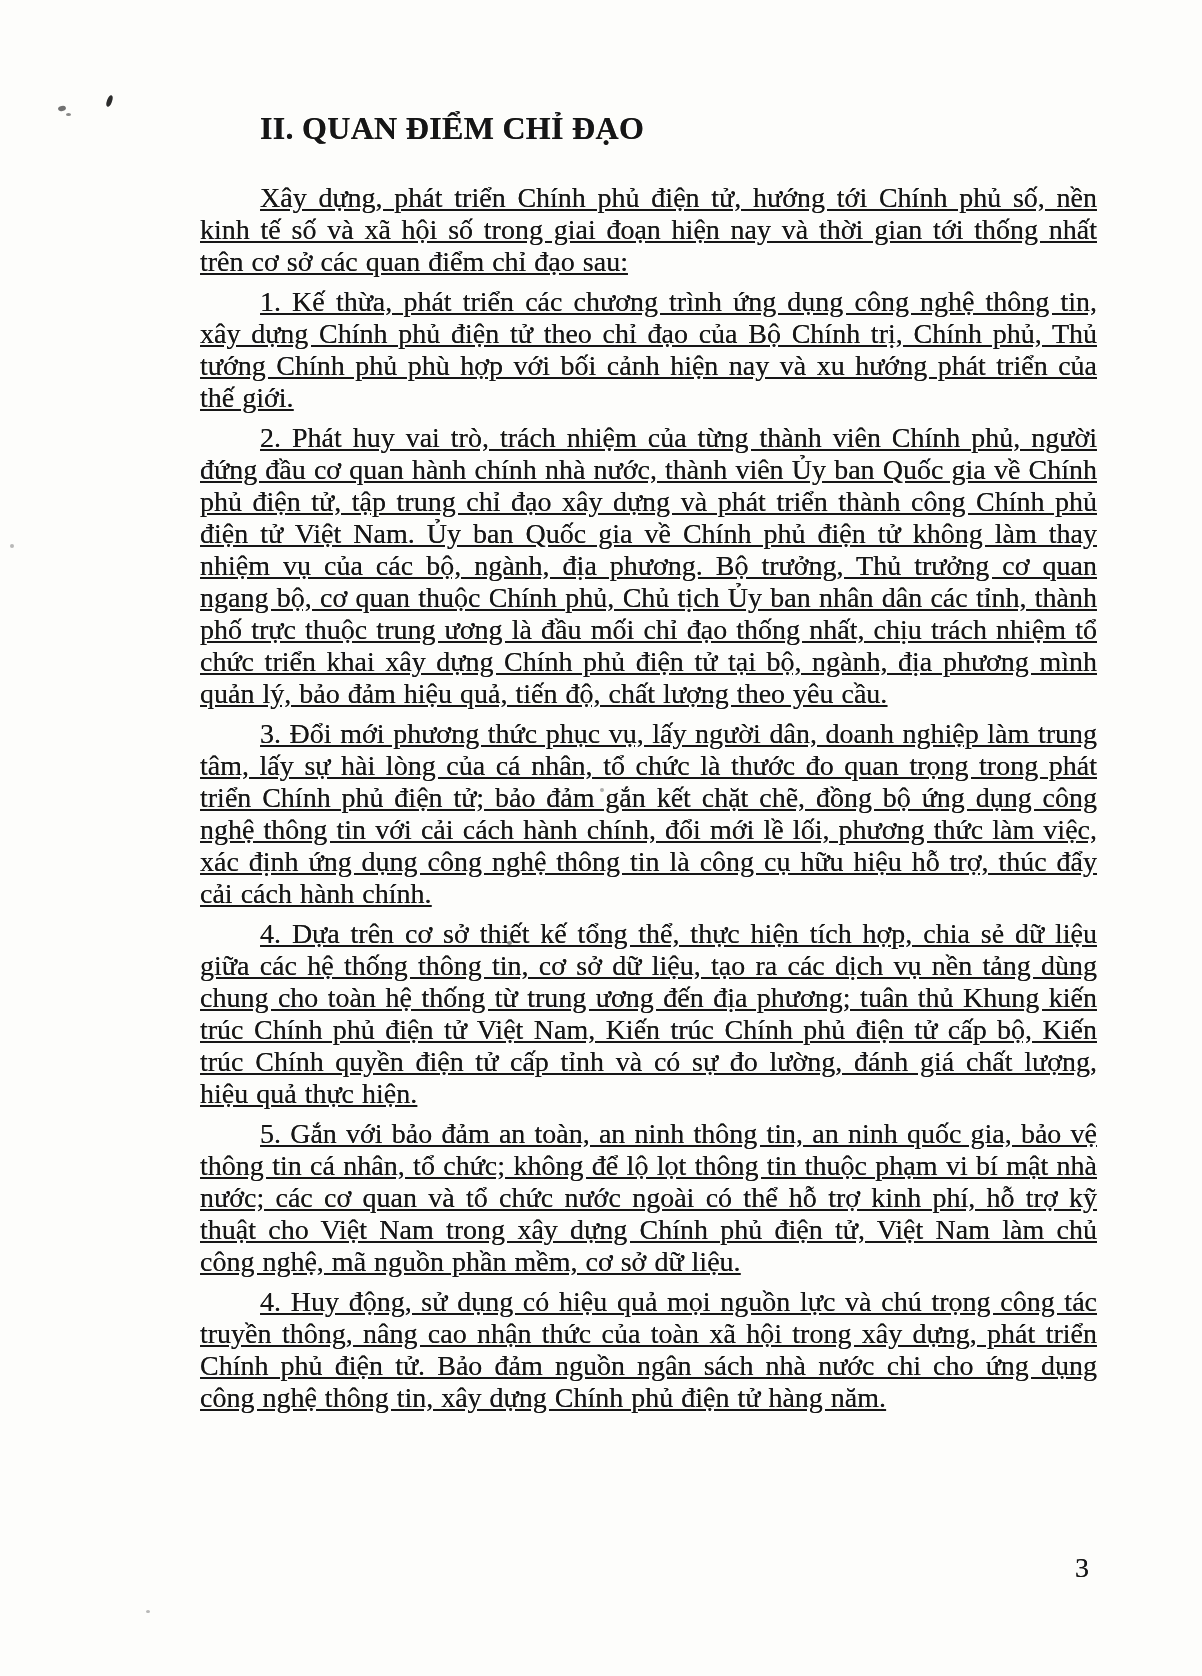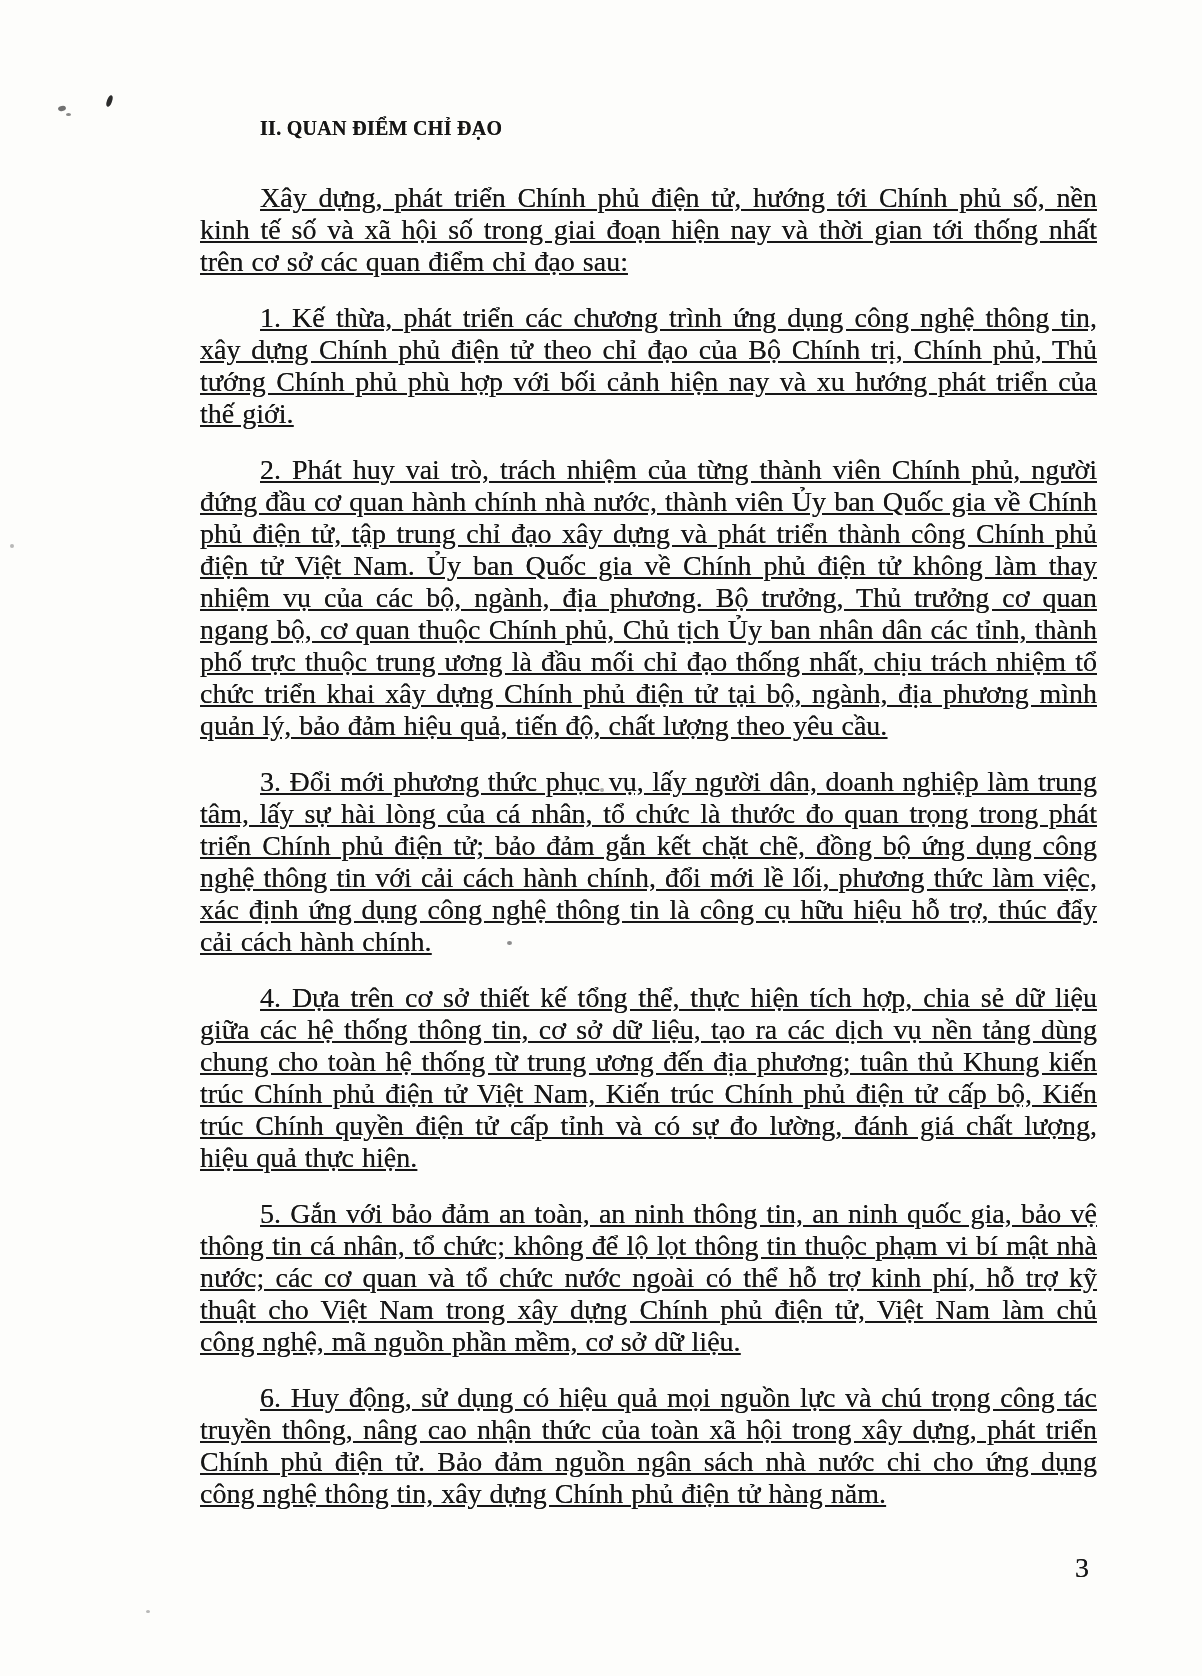--- a/index.html
+++ b/index.html
@@ -21,35 +21,35 @@
     position: absolute;
     left: 200px;
     top: 112px;
     width: 897px;
     font-size: 28px;
     line-height: 32px;
     text-align: justify;
     text-shadow: 0 0 0.6px rgba(10,10,10,0.75); 
   }
   .heading {
-    font-size: 20px;
+    font-size: 32px;
     font-weight: bold;
     margin: 0 0 38px 0;
     text-indent: 60px;
     text-align: left;
     letter-spacing: 0.3px;
   }
   .para {
     margin: 0;
     text-indent: 60px;
     word-spacing: 1px;
     text-decoration: underline;
   }
   .para + .para {
-    margin-top: 24px;
+    margin-top: 8px;
   }
   .page-number {
     position: absolute;
     left: 1062px;
     top: 1552px;
     width: 40px;
     font-size: 28px;
     line-height: 32px;
     text-align: center;
     text-shadow: 0 0 0.6px rgba(10,10,10,0.75);
@@ -81,21 +81,21 @@
     <p class="para">1. Kế thừa, phát triển các chương trình ứng dụng công nghệ thông tin, xây dựng Chính phủ điện tử theo chỉ đạo của Bộ Chính trị, Chính phủ, Thủ tướng Chính phủ phù hợp với bối cảnh hiện nay và xu hướng phát triển của thế giới.</p>
 
     <p class="para">2. Phát huy vai trò, trách nhiệm của từng thành viên Chính phủ, người đứng đầu cơ quan hành chính nhà nước, thành viên Ủy ban Quốc gia về Chính phủ điện tử, tập trung chỉ đạo xây dựng và phát triển thành công Chính phủ điện tử Việt Nam. Ủy ban Quốc gia về Chính phủ điện tử không làm thay nhiệm vụ của các bộ, ngành, địa phương. Bộ trưởng, Thủ trưởng cơ quan ngang bộ, cơ quan thuộc Chính phủ, Chủ tịch Ủy ban nhân dân các tỉnh, thành phố trực thuộc trung ương là đầu mối chỉ đạo thống nhất, chịu trách nhiệm tổ chức triển khai xây dựng Chính phủ điện tử tại bộ, ngành, địa phương mình quản lý, bảo đảm hiệu quả, tiến độ, chất lượng theo yêu cầu.</p>
 
     <p class="para">3. Đổi mới phương thức phục vụ, lấy người dân, doanh nghiệp làm trung tâm, lấy sự hài lòng của cá nhân, tổ chức là thước đo quan trọng trong phát triển Chính phủ điện tử; bảo đảm gắn kết chặt chẽ, đồng bộ ứng dụng công nghệ thông tin với cải cách hành chính, đổi mới lề lối, phương thức làm việc, xác định ứng dụng công nghệ thông tin là công cụ hữu hiệu hỗ trợ, thúc đẩy cải cách hành chính.</p>
 
     <p class="para">4. Dựa trên cơ sở thiết kế tổng thể, thực hiện tích hợp, chia sẻ dữ liệu giữa các hệ thống thông tin, cơ sở dữ liệu, tạo ra các dịch vụ nền tảng dùng chung cho toàn hệ thống từ trung ương đến địa phương; tuân thủ Khung kiến trúc Chính phủ điện tử Việt Nam, Kiến trúc Chính phủ điện tử cấp bộ, Kiến trúc Chính quyền điện tử cấp tỉnh và có sự đo lường, đánh giá chất lượng, hiệu quả thực hiện.</p>
 
     <p class="para">5. Gắn với bảo đảm an toàn, an ninh thông tin, an ninh quốc gia, bảo vệ thông tin cá nhân, tổ chức; không để lộ lọt thông tin thuộc phạm vi bí mật nhà nước; các cơ quan và tổ chức nước ngoài có thể hỗ trợ kinh phí, hỗ trợ kỹ thuật cho Việt Nam trong xây dựng Chính phủ điện tử, Việt Nam làm chủ công nghệ, mã nguồn phần mềm, cơ sở dữ liệu.</p>
 
-    <p class="para">6. Huy động, sử dụng có hiệu quả mọi nguồn lực và chú trọng công tác truyền thông, nâng cao nhận thức của toàn xã hội trong xây dựng, phát triển Chính phủ điện tử. Bảo đảm nguồn ngân sách nhà nước chi cho ứng dụng công nghệ thông tin, xây dựng Chính phủ điện tử hàng năm.</p>
+    <p class="para">4. Huy động, sử dụng có hiệu quả mọi nguồn lực và chú trọng công tác truyền thông, nâng cao nhận thức của toàn xã hội trong xây dựng, phát triển Chính phủ điện tử. Bảo đảm nguồn ngân sách nhà nước chi cho ứng dụng công nghệ thông tin, xây dựng Chính phủ điện tử hàng năm.</p>
   </div>
 
   <div class="page-number">3</div>
 
   <span class="speck s1"></span>
   <span class="speck s2"></span>
   <span class="speck s3"></span>
   <span class="speck s4"></span>
   <span class="speck s5"></span>
   <span class="speck s6"></span>

